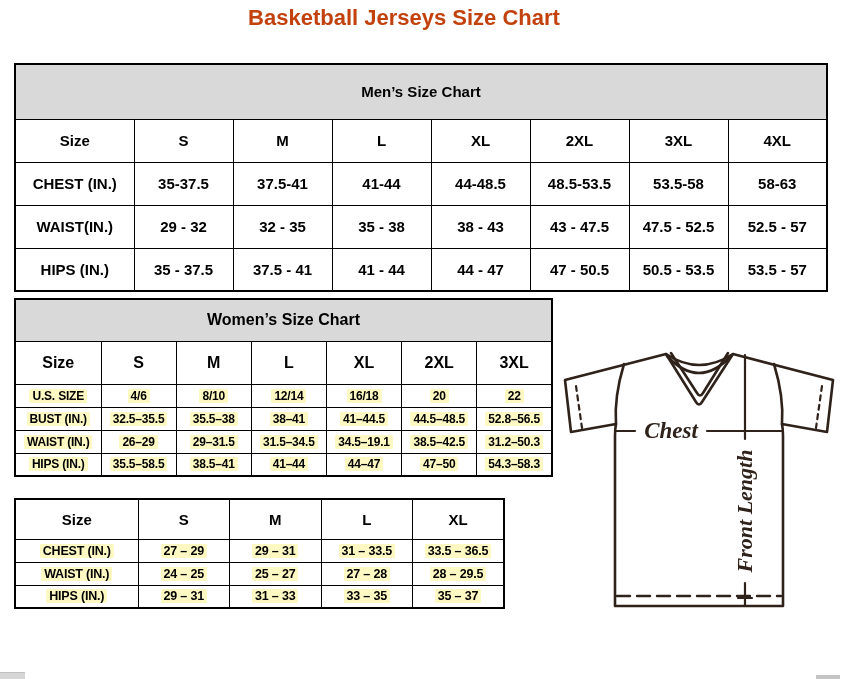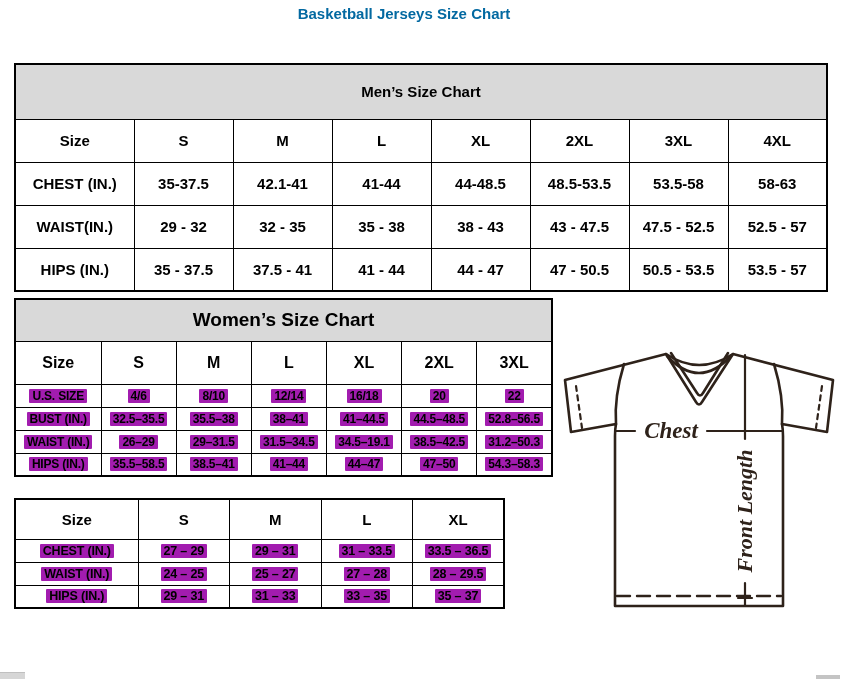--- a/index.html
+++ b/index.html
@@ -1,32 +1,32 @@
 <!DOCTYPE html>
 <html><head>
 <meta charset="utf-8">
 <style>
   html,body{margin:0;padding:0;}
   body{font-family:"Liberation Sans",sans-serif;background:#fff;}
   .screen{position:relative;width:843px;height:679px;background:#fff;overflow:hidden;}
 
   .page-title{
     position:absolute;top:5px;left:0;width:808px;text-align:center;
-    font-size:15px;font-weight:bold;color:#0369a1;letter-spacing:0px;
+    font-size:22px;font-weight:bold;color:#c2410c;letter-spacing:0px;
   }
 
   table.size-table{
     position:absolute;border-collapse:collapse;table-layout:fixed;
     border:2.5px solid #000;background:#fff;
   }
   table.size-table td{
     border:1.5px solid #000;text-align:center;vertical-align:middle;
     font-weight:bold;color:#000;padding:0;overflow:hidden;white-space:nowrap;
   }
-  td.cap{background:#d9d9d9;font-size:19px;}
+  td.cap{background:#d9d9d9;font-size:16px;}
 
   
   #table-mens{left:14px;top:63px;width:814px;}
   #table-mens tr.cap-row{height:55px;}
   #table-mens tr.head-row{height:43px;}
   #table-mens tr.data-row{height:43px;}
   #table-mens td{font-size:15px;}
   #table-mens col.c0{width:119px;}
 
   
@@ -40,21 +40,21 @@
 
   
   #table-youth{left:14px;top:498px;width:491px;}
   #table-youth tr.cap-row{height:40px;}
   #table-youth tr.head-row{height:40px;}
   #table-youth tr.data-row{height:23px;}
   #table-youth tr.head-row td{font-size:15px;}
   #table-youth tr.data-row td{font-size:12.5px;letter-spacing:-0.2px;}
   #table-youth col.c0{width:123px;}
 
-  .hl{background:#a21caf;padding:0 3px;border-radius:1px;}
+  .hl{background:#fef9c3;padding:0 3px;border-radius:1px;}
 
   .jersey-wrap{position:absolute;left:555px;top:339px;width:288px;height:310px;}
   .jersey-wrap svg{display:block;}
   .measure-text{
     font-family:"Liberation Serif",serif;font-style:italic;font-weight:bold;
     fill:#2e221a;
   }
 
   .scroll-frag-left{
     position:absolute;left:0;top:672px;width:25px;height:7px;
@@ -93,21 +93,21 @@
           <td>M</td>
           <td>L</td>
           <td>XL</td>
           <td>2XL</td>
           <td>3XL</td>
           <td>4XL</td>
         </tr>
     <tr class="data-row">
           <td>CHEST (IN.)</td>
           <td>35-37.5</td>
-          <td>42.1-41</td>
+          <td>37.5-41</td>
           <td>41-44</td>
           <td>44-48.5</td>
           <td>48.5-53.5</td>
           <td>53.5-58</td>
           <td>58-63</td>
         </tr>
         <tr class="data-row">
           <td>WAIST(IN.)</td>
           <td>29 - 32</td>
           <td>32 - 35</td>

